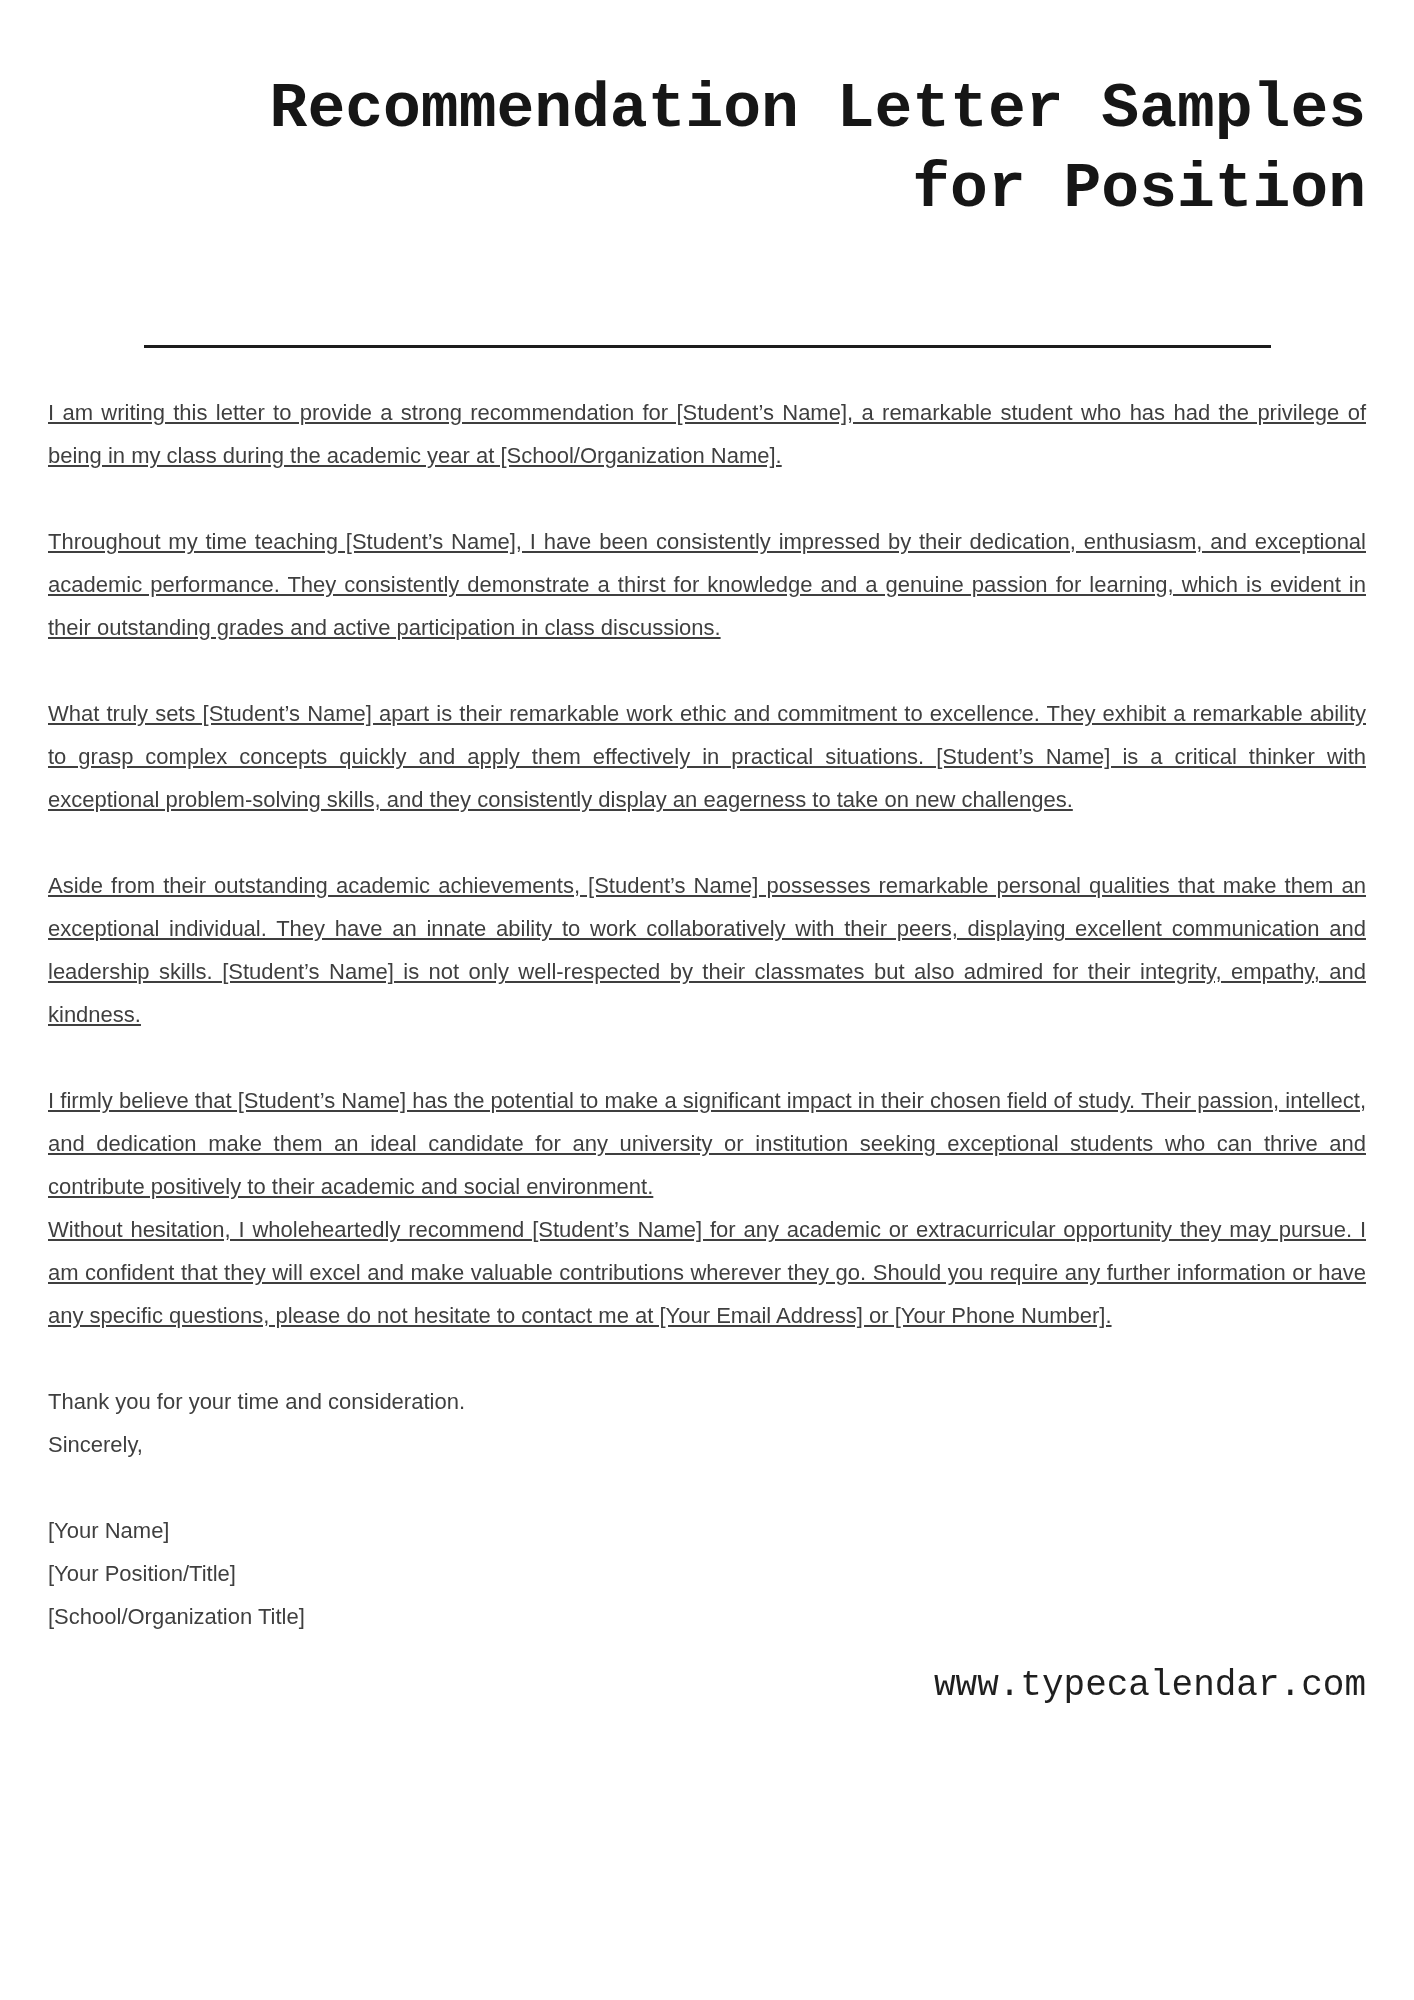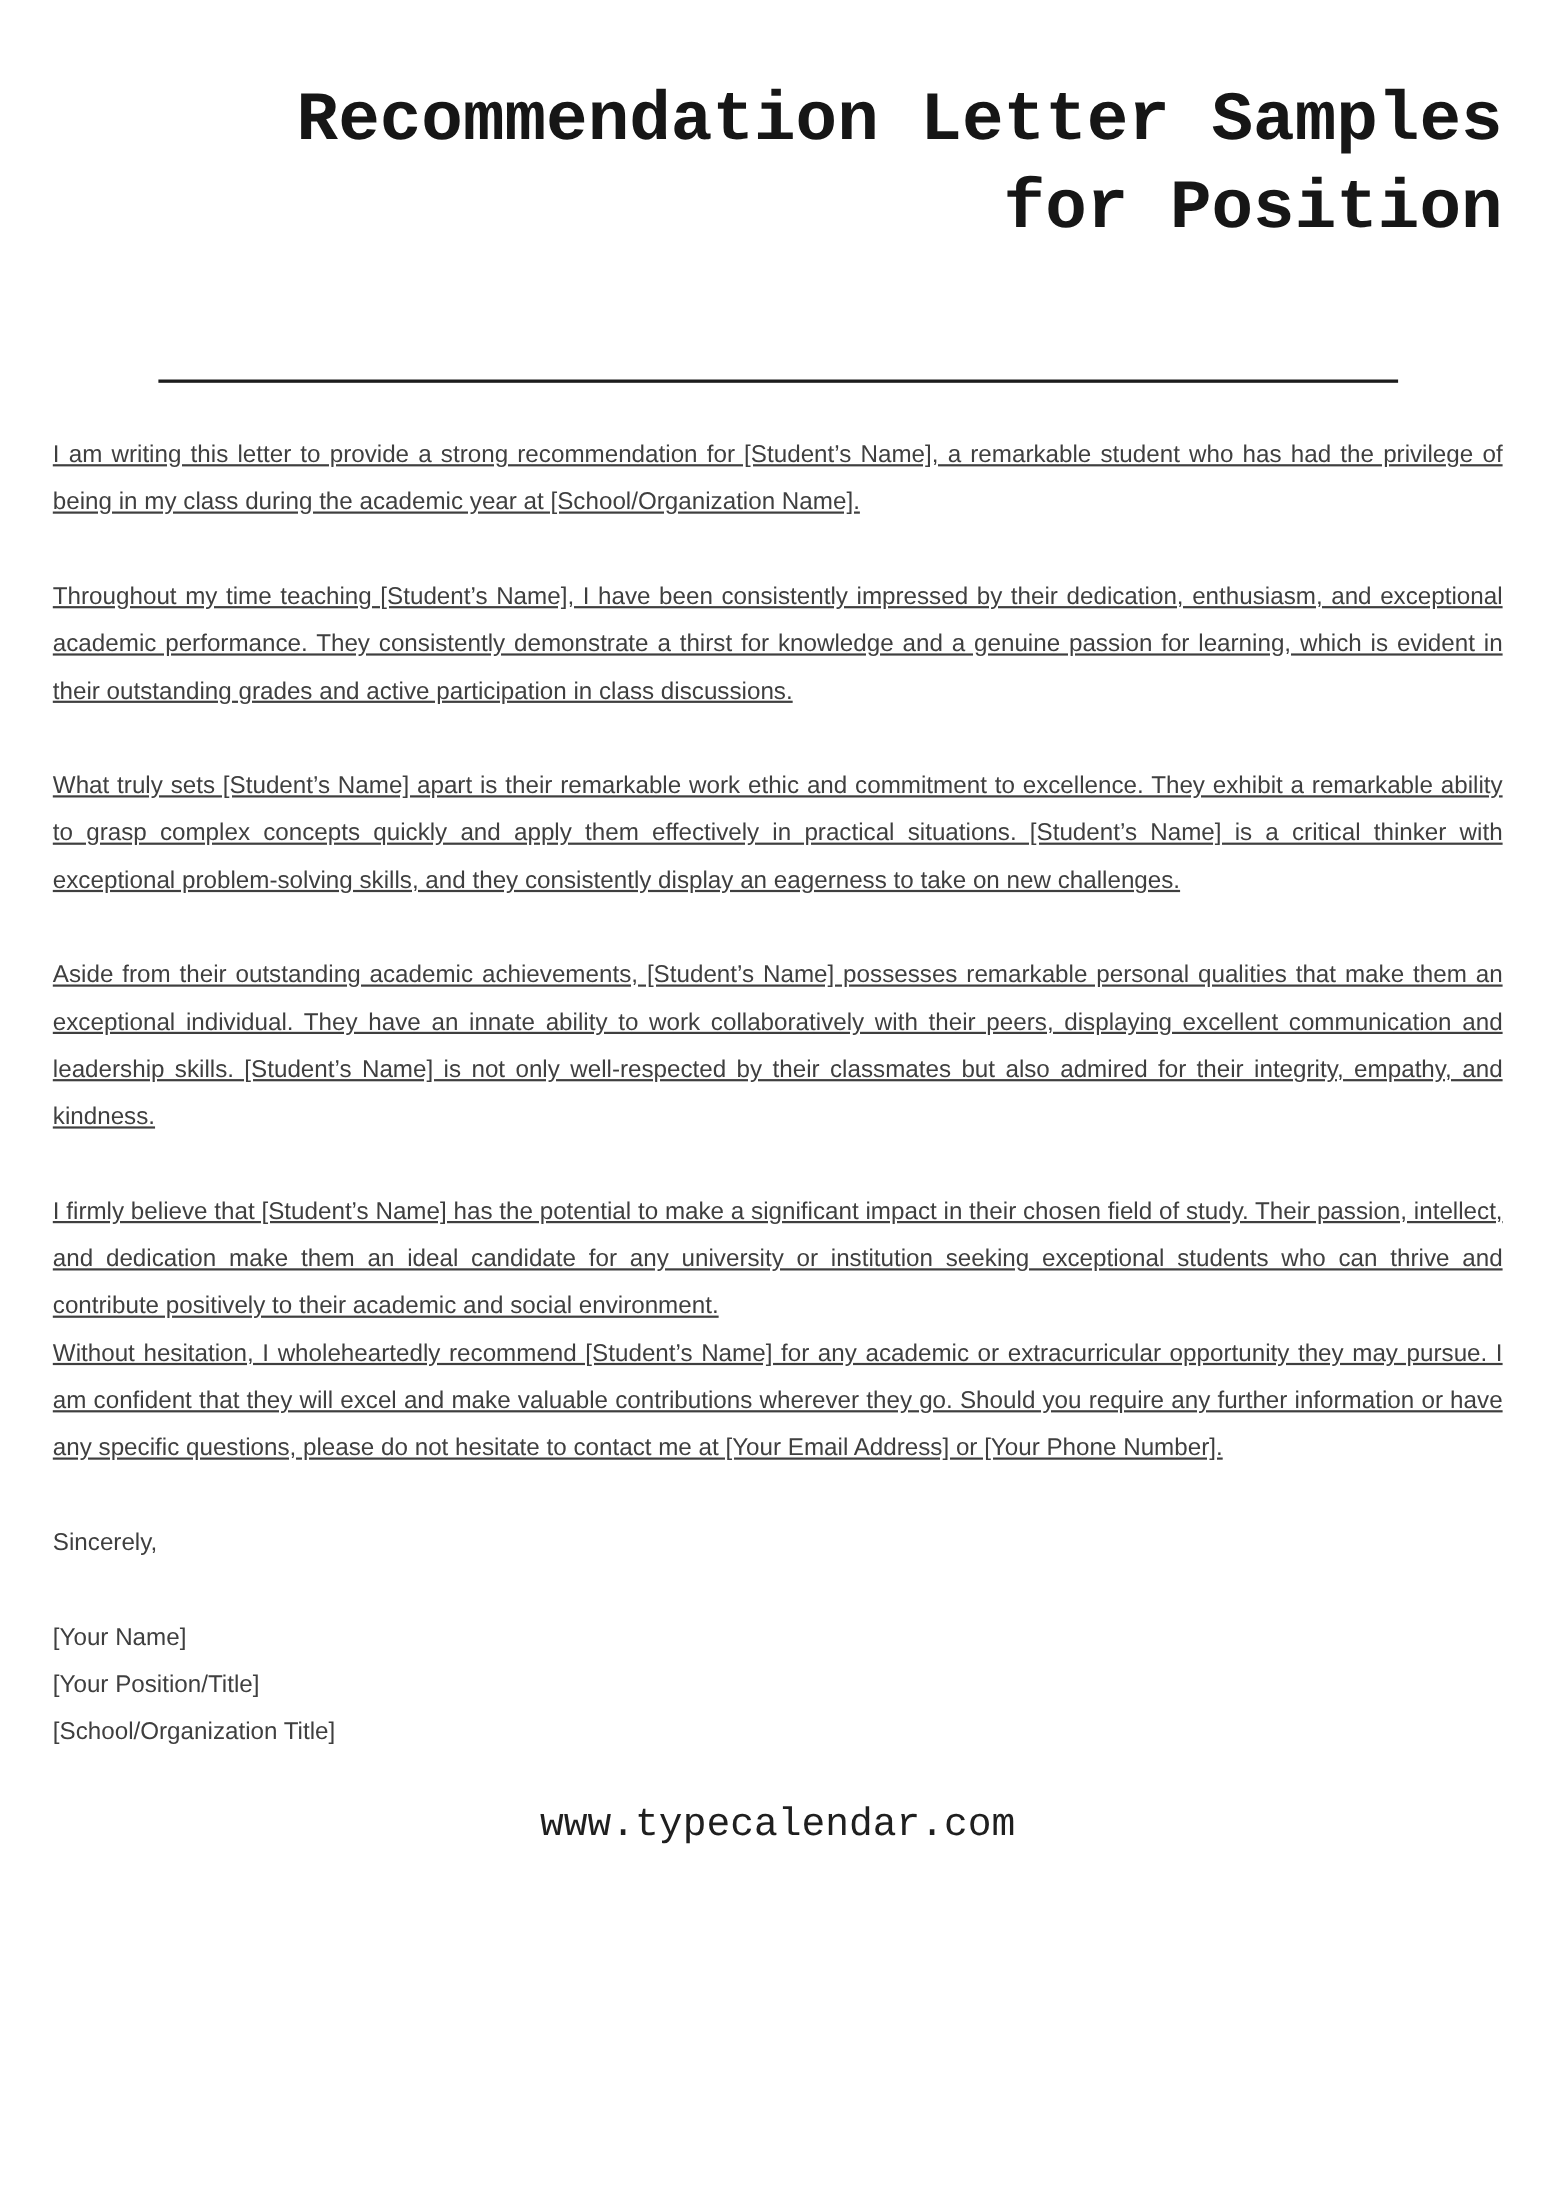--- a/index.html
+++ b/index.html
@@ -55,22 +55,22 @@
     margin-top: 43px;
   }
   .closing-line, .signature-line {
     line-height: 43px;
   }
   .site-footer {
     font-family: "Liberation Mono", "DejaVu Sans Mono", monospace;
     font-size: 36px;
     line-height: 40px;
     color: #1f1f1f;
-    text-align: center;
-    margin-top: 44px;
+    text-align: right;
+    margin-top: 28px;
   }
 </style>
 </head>
 <body>
 
 <div class="page">
 
   <div class="doc-title">
     <div>Recommendation Letter Samples</div>
     <div>for Position</div>
@@ -87,20 +87,21 @@
 
     <p>What truly sets [Student’s Name] apart is their remarkable work ethic and commitment to excellence. They exhibit a remarkable ability to grasp complex concepts quickly and apply them effectively in practical situations. [Student’s Name] is a critical thinker with exceptional problem-solving skills, and they consistently display an eagerness to take on new challenges.</p>
 
     <p>Aside from their outstanding academic achievements, [Student’s Name] possesses remarkable personal qualities that make them an exceptional individual. They have an innate ability to work collaboratively with their peers, displaying excellent communication and leadership skills. [Student’s Name] is not only well-respected by their classmates but also admired for their integrity, empathy, and kindness.</p>
 
     <p>I firmly believe that [Student’s Name] has the potential to make a significant impact in their chosen field of study. Their passion, intellect, and dedication make them an ideal candidate for any university or institution seeking exceptional students who can thrive and contribute positively to their academic and social environment.</p>
 
     <p class="no-gap">Without hesitation, I wholeheartedly recommend [Student’s Name] for any academic or extracurricular opportunity they may pursue. I am confident that they will excel and make valuable contributions wherever they go. Should you require any further information or have any specific questions, please do not hesitate to contact me at [Your Email Address] or [Your Phone Number].</p>
 
     <div class="closing-block">
+      <div class="closing-line">Thank you for your time and consideration.</div>
       <div class="closing-line">Sincerely,</div>
     </div>
 
     <div class="signature-block">
       <div class="signature-line">[Your Name]</div>
       <div class="signature-line">[Your Position/Title]</div>
       <div class="signature-line">[School/Organization Title]</div>
     </div>
 
   </div>

